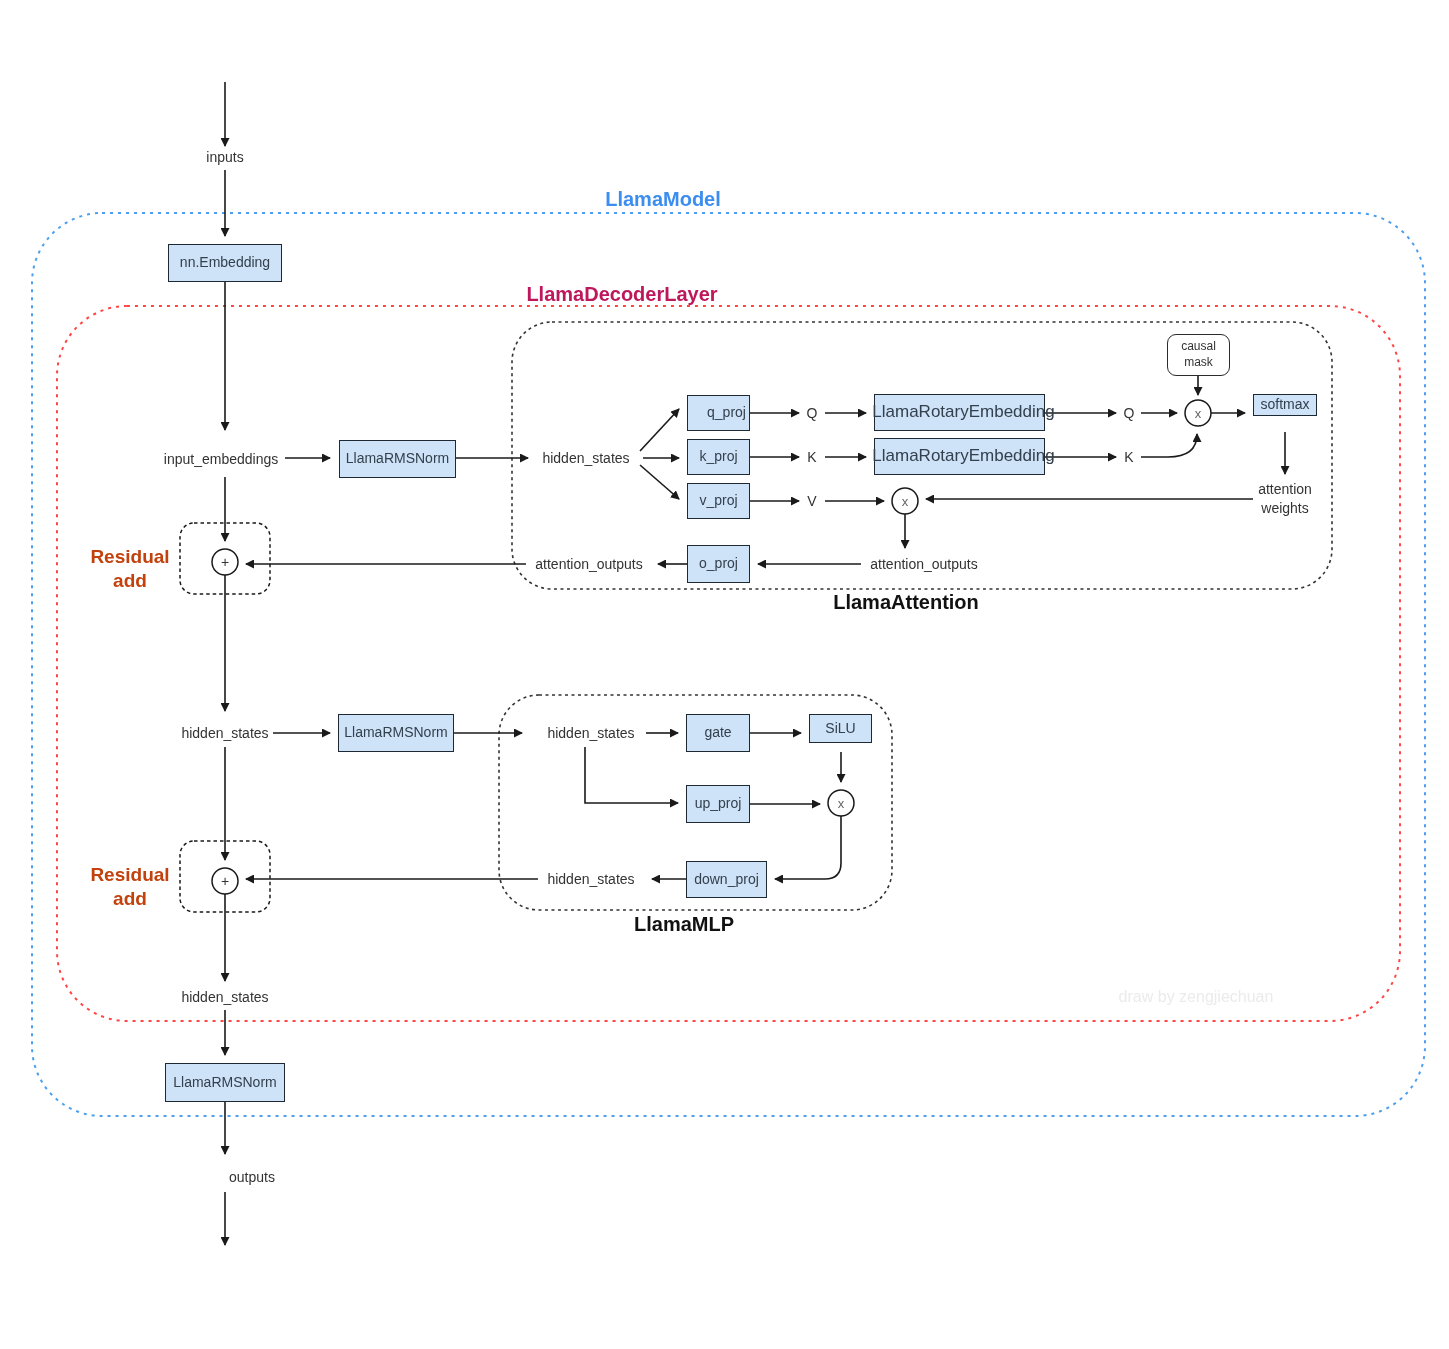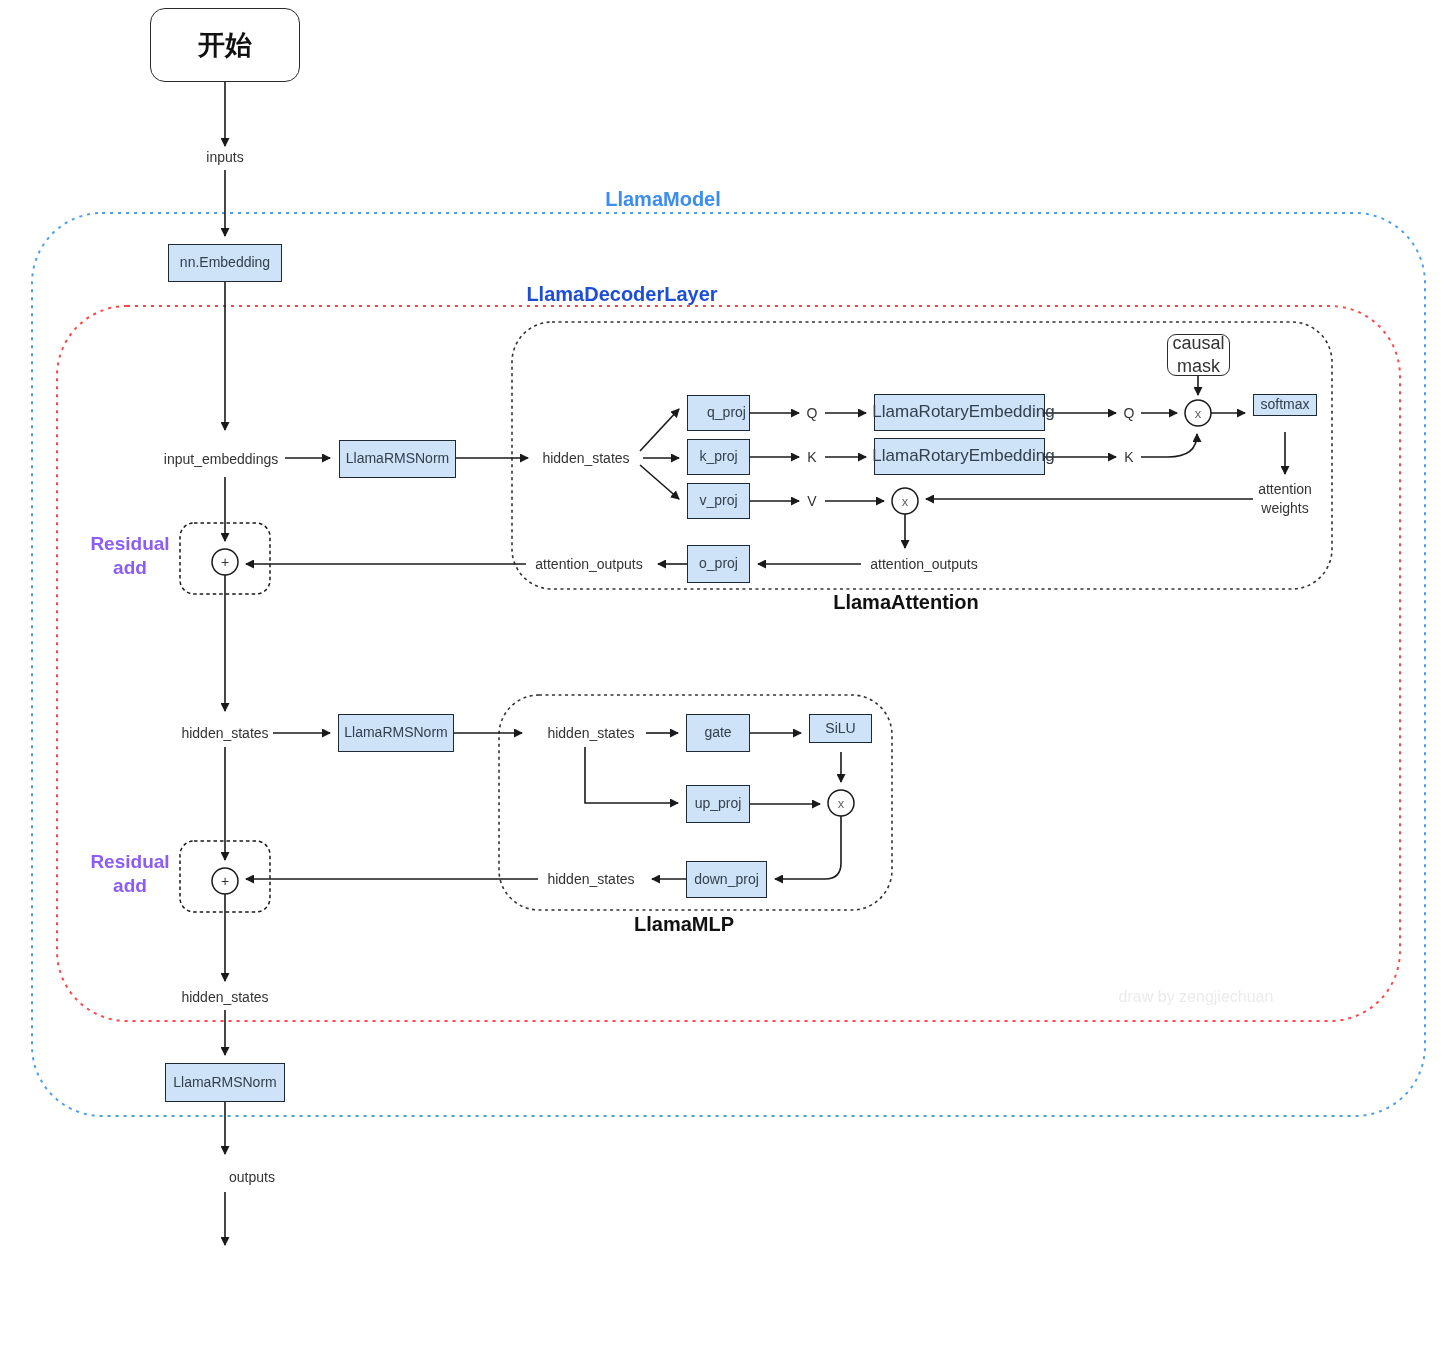--- a/index.html
+++ b/index.html
@@ -15,37 +15,37 @@
   }
   .node.small-font{font-size:17px;padding-left:8px;}
   .terminal{
     position:absolute;display:flex;align-items:center;justify-content:center;
     background:#ffffff;border:1.6px solid #2b2b2b;border-radius:15px;
     font-size:27px;font-weight:bold;color:#111;box-sizing:border-box;
   }
   .roundbox{
     position:absolute;display:flex;align-items:center;justify-content:center;
     background:#ffffff;border:1.6px solid #2b2b2b;border-radius:9px;
-    font-size:18px;color:#333;box-sizing:border-box;text-align:center;line-height:1.3;
+    font-size:12px;color:#333;box-sizing:border-box;text-align:center;line-height:1.3;
   }
   .txt{
     position:absolute;transform:translate(-50%,-50%);white-space:nowrap;
     font-size:14px;color:#333;text-align:center;
   }
   .txt.wrap{white-space:normal;line-height:1.35;}
   .clabel{
     position:absolute;transform:translate(-50%,-50%);white-space:nowrap;
     font-size:20px;font-weight:bold;
   }
   .clabel.blue{color:#3b8df0;}
-  .clabel.red{color:#1d4ed8;}
+  .clabel.red{color:#be185d;}
   .clabel.black{color:#111;}
   .residual{
-    position:absolute;width:104px;font-size:19px;font-weight:bold;color:#8b5cf6;
-    text-align:center;line-height:24px;
+    position:absolute;width:104px;font-size:19px;font-weight:bold;color:#c2410c;
+    text-align:center;line-height:24px;margin-top:13px;
   }
   .watermark{
     position:absolute;transform:translate(-50%,-50%);white-space:nowrap;
     font-size:16px;color:#ebebeb;
   }
 </style>
 </head>
 <body>
 
 <div id="canvas">
@@ -117,21 +117,20 @@
       <text x="905" y="506" text-anchor="middle" font-size="13" fill="#666">x</text>
       <circle cx="841" cy="803" r="13" fill="#ffffff" stroke="#1a1a1a" stroke-width="1.5"></circle>
       <text x="841" y="808" text-anchor="middle" font-size="13" fill="#666">x</text>
       <circle cx="225" cy="562" r="13" fill="#ffffff" stroke="#1a1a1a" stroke-width="1.5"></circle>
       <text x="225" y="567" text-anchor="middle" font-size="14" fill="#333">+</text>
       <circle cx="225" cy="881" r="13" fill="#ffffff" stroke="#1a1a1a" stroke-width="1.5"></circle>
       <text x="225" y="886" text-anchor="middle" font-size="14" fill="#333">+</text>
     </g>
   </svg>
 
-  <div class="terminal" style="left:150px;top:8px;width:150px;height:74px;">开始</div>
 
   <div class="clabel blue" style="left:663px;top:199px;">LlamaModel</div>
   <div class="clabel red" style="left:622px;top:294px;">LlamaDecoderLayer</div>
   <div class="clabel black" style="left:906px;top:602px;">LlamaAttention</div>
   <div class="clabel black" style="left:684px;top:924px;">LlamaMLP</div>
 
   <div class="node" style="left:168px;top:244px;width:114px;height:38px;">nn.Embedding</div>
   <div class="node" style="left:339px;top:440px;width:117px;height:38px;">LlamaRMSNorm</div>
   <div class="node" style="left:687px;top:395px;width:63px;height:36px;padding-left:16px;">q_proj</div>
   <div class="node" style="left:687px;top:439px;width:63px;height:36px;">k_proj</div>

